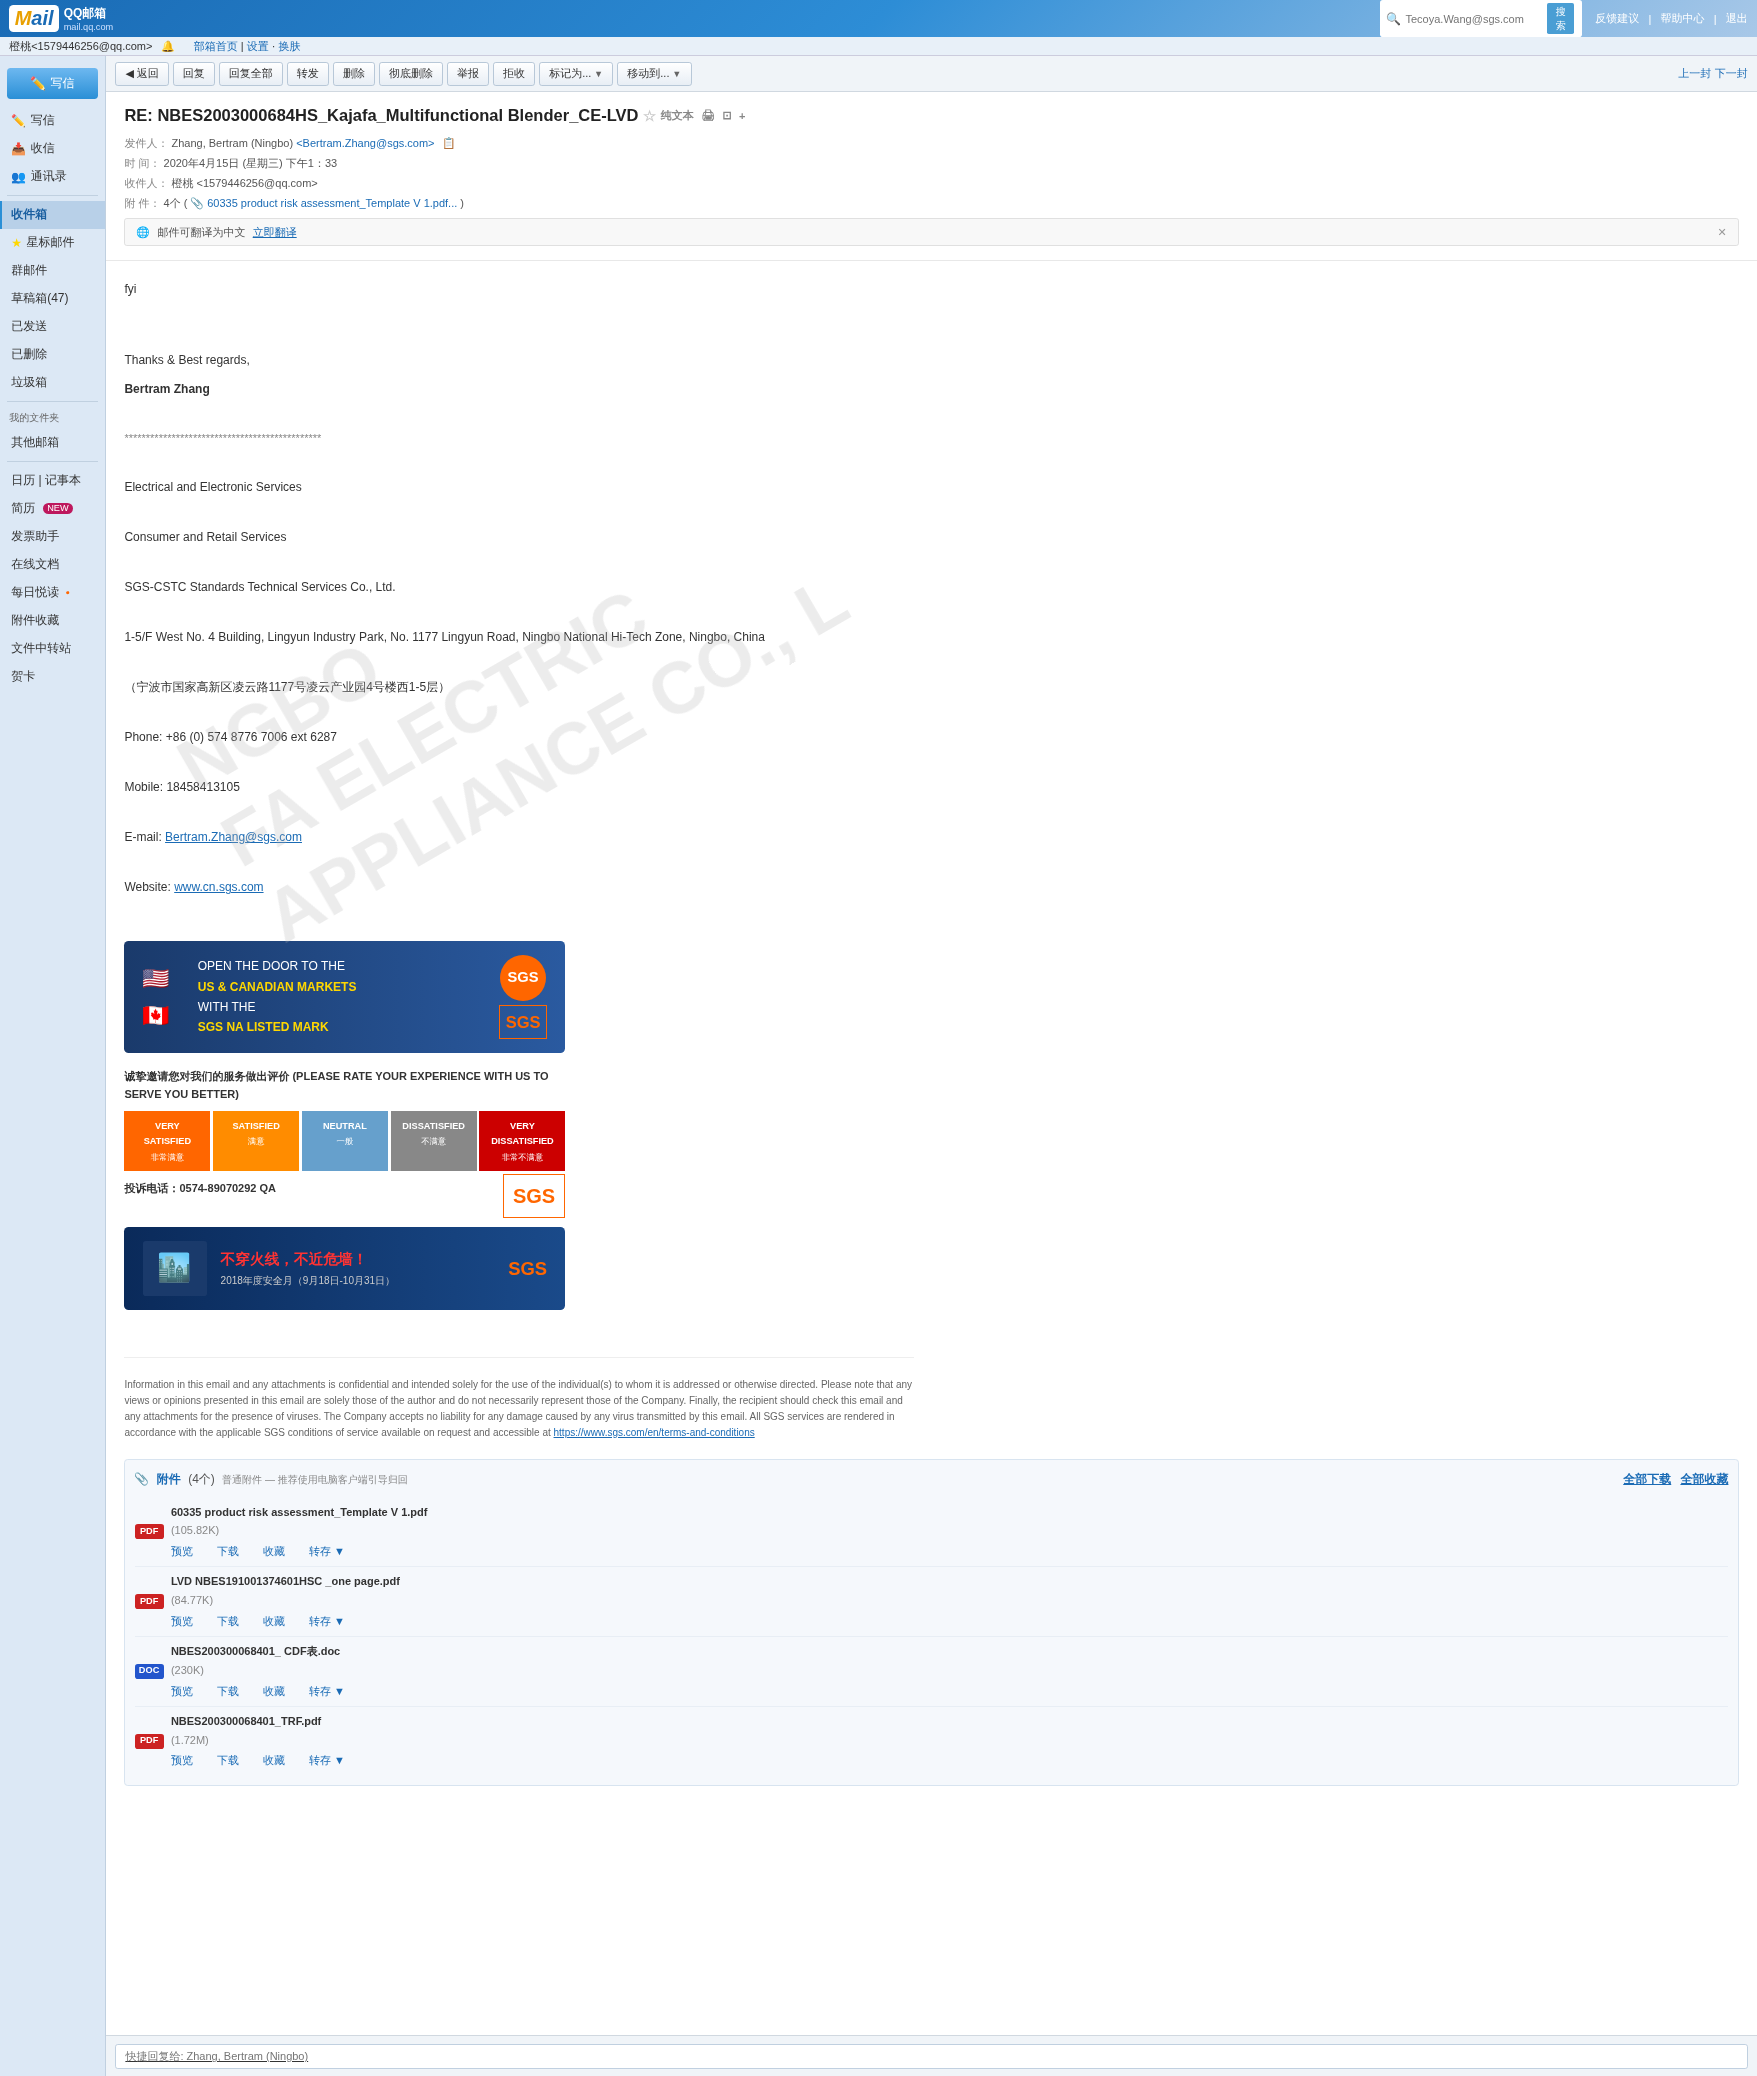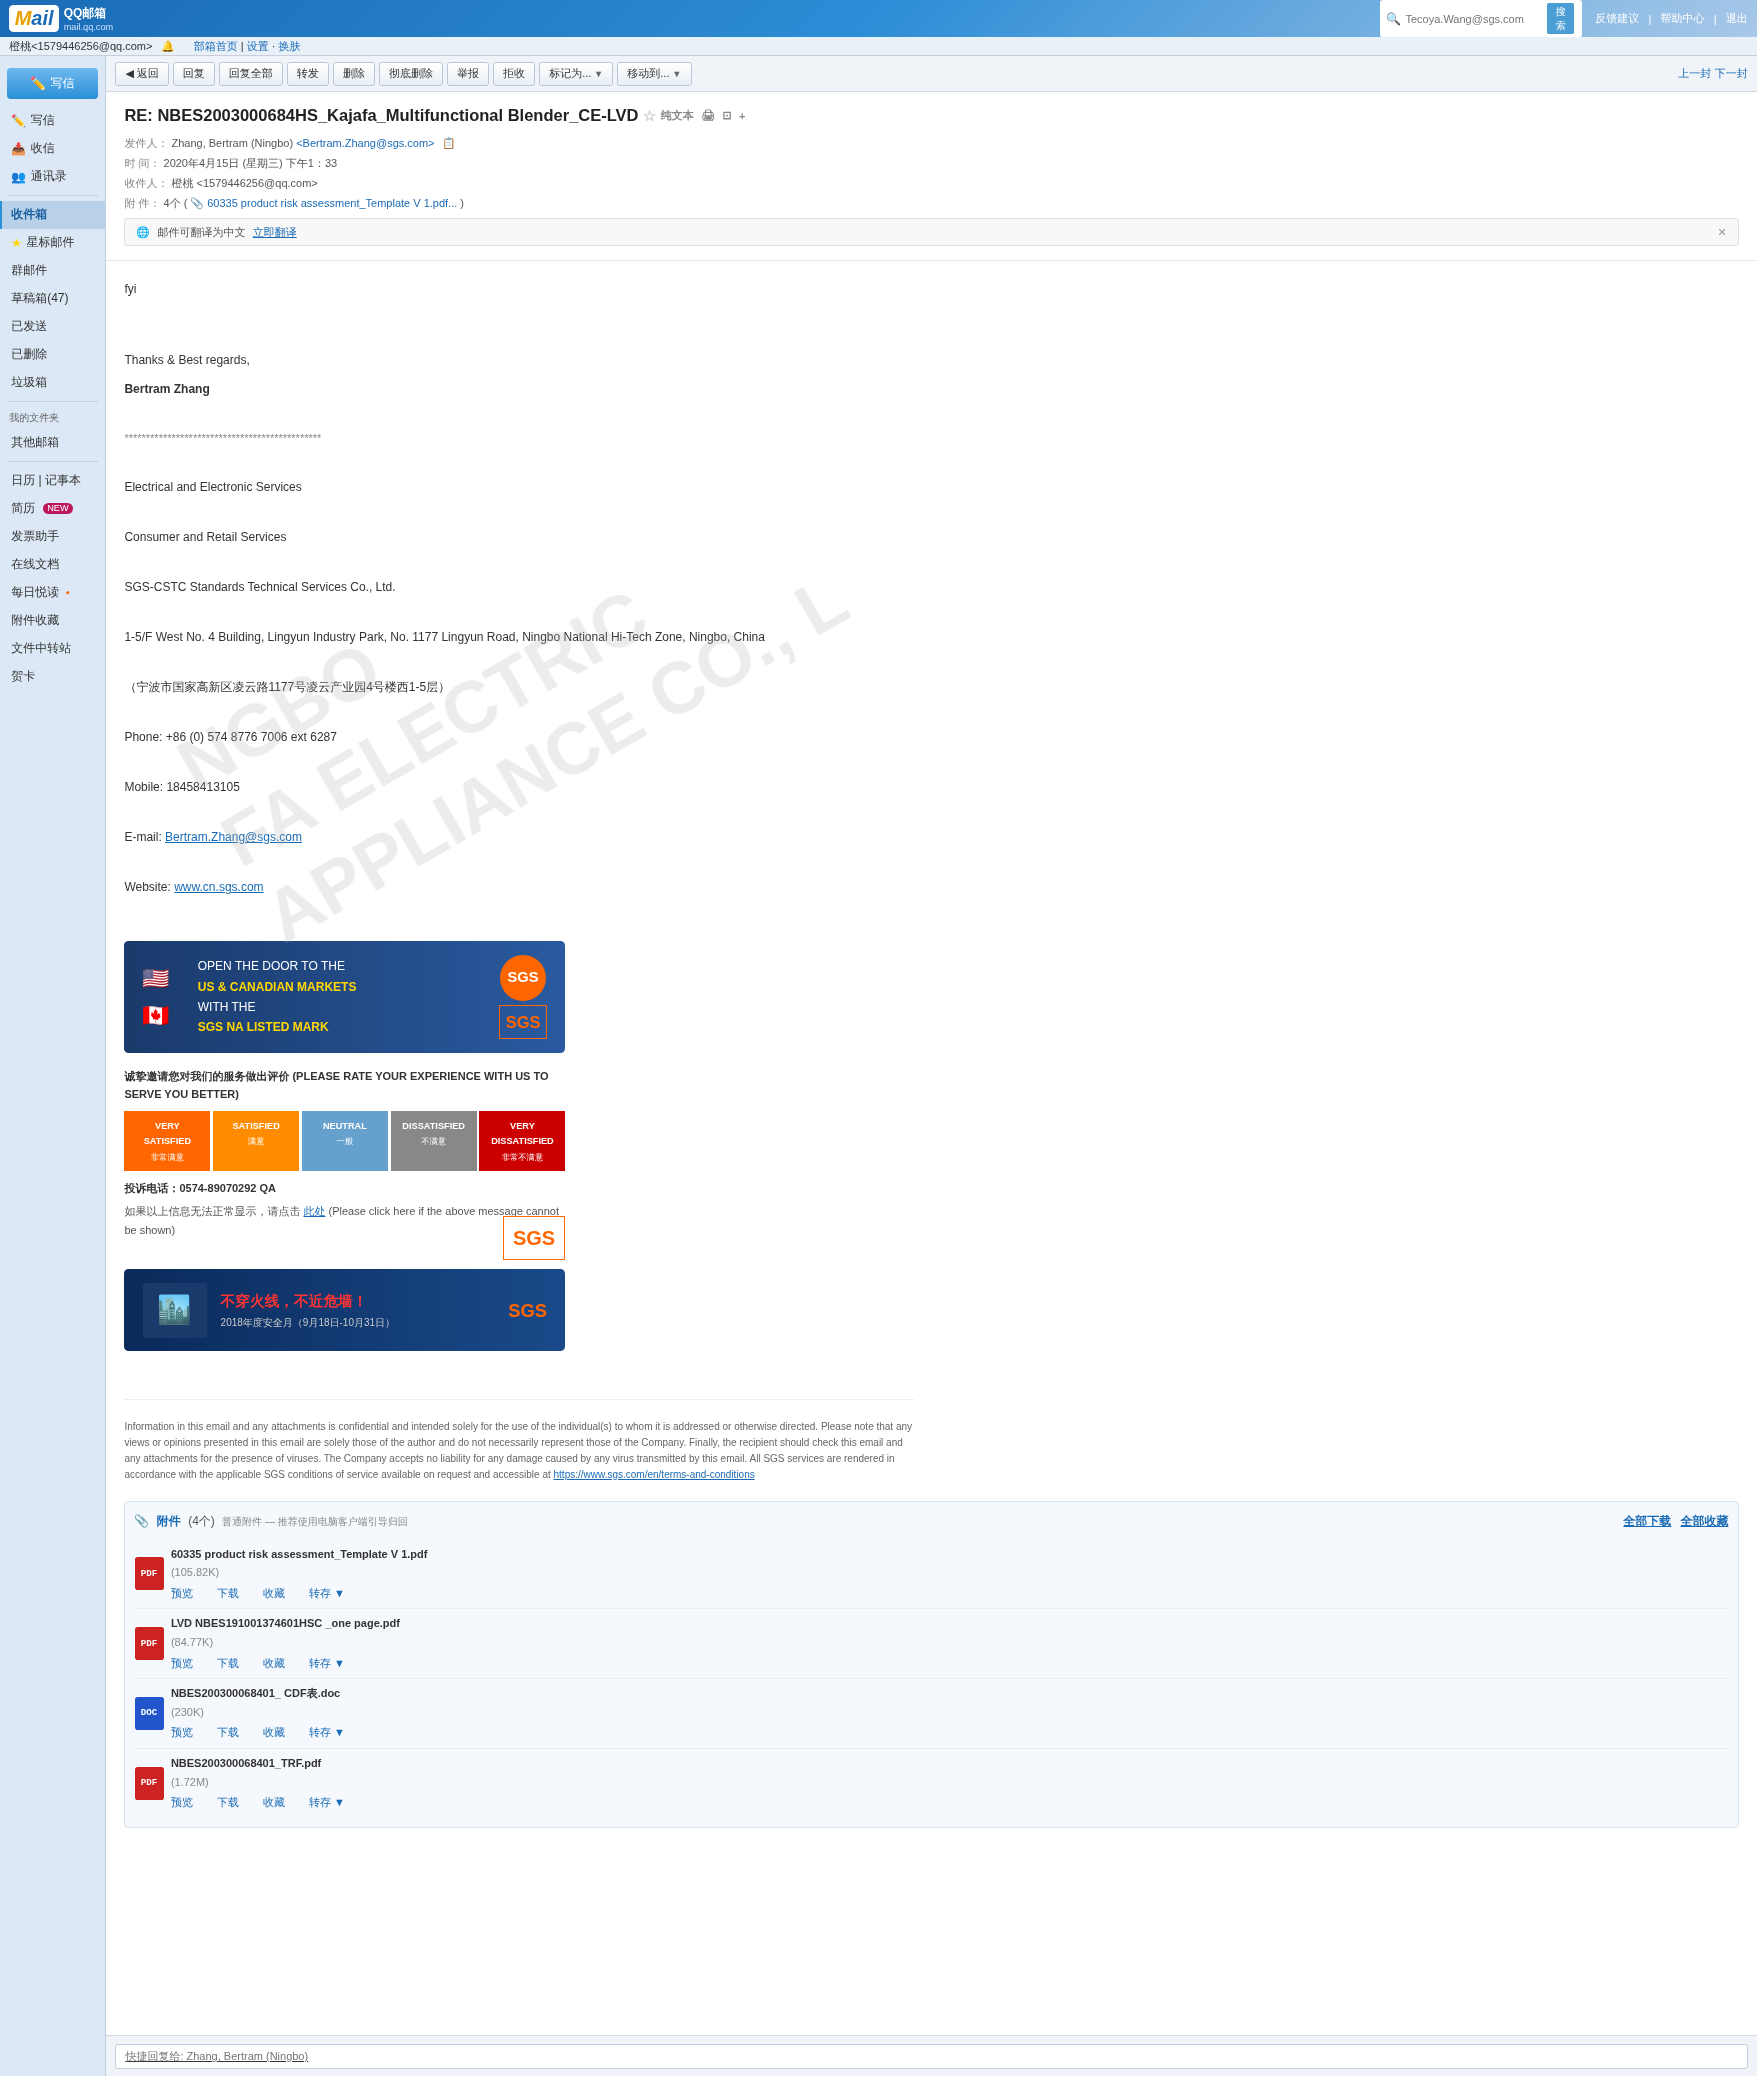--- a/index.html
+++ b/index.html
@@ -96,21 +96,21 @@
     
     .disclaimer { font-size: 10px; color: #666; line-height: 1.6; margin: 18.4px 0; padding-top: 18.4px; border-top: 0.9px solid #eee; max-width: 790px; }
     .disclaimer a { color: #1a6bb5; }
 
     
     .attachments-section { background: #f5f8fc; border: 0.9px solid #d8e4f0; border-radius: 3.7px; margin: 9.2px 0; padding: 9.2px; }
     .attachments-header { font-size: 12px; color: #1a6bb5; font-weight: bold; margin-bottom: 7.3px; display: flex; align-items: center; gap: 7.3px; }
     .attachments-header .count { color: #555; font-weight: normal; }
     .attachment-item { display: flex; align-items: center; gap: 7.3px; padding: 5.5px 0; border-bottom: 0.9px solid #e8eef5; }
     .attachment-item:last-child { border-bottom: none; }
-    .att-icon { width: 29px; height: 33px; display: flex; align-items: center; justify-content: center; border-radius: 2.8px; font-weight: bold; font-size: 9.2px; color: #fff; font-family: Liberation Mono, monospace; }
+    .att-icon { width: 29px; height: 15px; display: flex; align-items: center; justify-content: center; border-radius: 2.8px; font-weight: bold; font-size: 9.2px; color: #fff; }
     .att-icon.pdf { background: #cc2222; }
     .att-icon.doc { background: #2255cc; }
     .att-info { flex: 1; font-size: 11px; }
     .att-name { color: #333; font-weight: bold; }
     .att-size { color: #888; }
     .att-actions { display: flex; gap: 24px; font-size: 11px; margin-top: 1.8px; }
     .att-actions a { color: #1a6bb5; text-decoration: none; }
 
     
     .quick-reply { background: #f0f4f8; border-top: 0.9px solid #d0d8e0; padding: 7.3px 9.2px; display: flex; gap: 9.2px; text-decoration: underline; }
@@ -417,25 +417,20 @@
             </div>
             <div class="rating-btn rating-very-dissatisfied">
               <div>VERY</div>
               <div>DISSATISFIED</div>
               <div style="font-weight:normal; font-size:8.3px;">非常不满意</div>
             </div>
           </div>
           <div class="complaint-line">
             <span>投诉电话：0574-89070292  QA</span>
           </div>
-          <div class="show-link-line">
-            <span>如果以上信息无法正常显示，请点击</span>
-            <a href="#">此处</a>
-            <span>(Please click here if the above message cannot be shown)</span>
-          </div>
           <div style="display:flex; justify-content:flex-end; margin-top:-27.5px;">
             <div style="color:#ff6600; font-weight:bold; font-size:20px; border:1.8px solid #ff6600; padding:3.7px 9.2px;">SGS</div>
           </div>
         </div>
 
         
         <div class="fire-banner">
           <div class="fire-banner-left">
             <span style="font-size:27.5px;">🏙️</span>
           </div>

